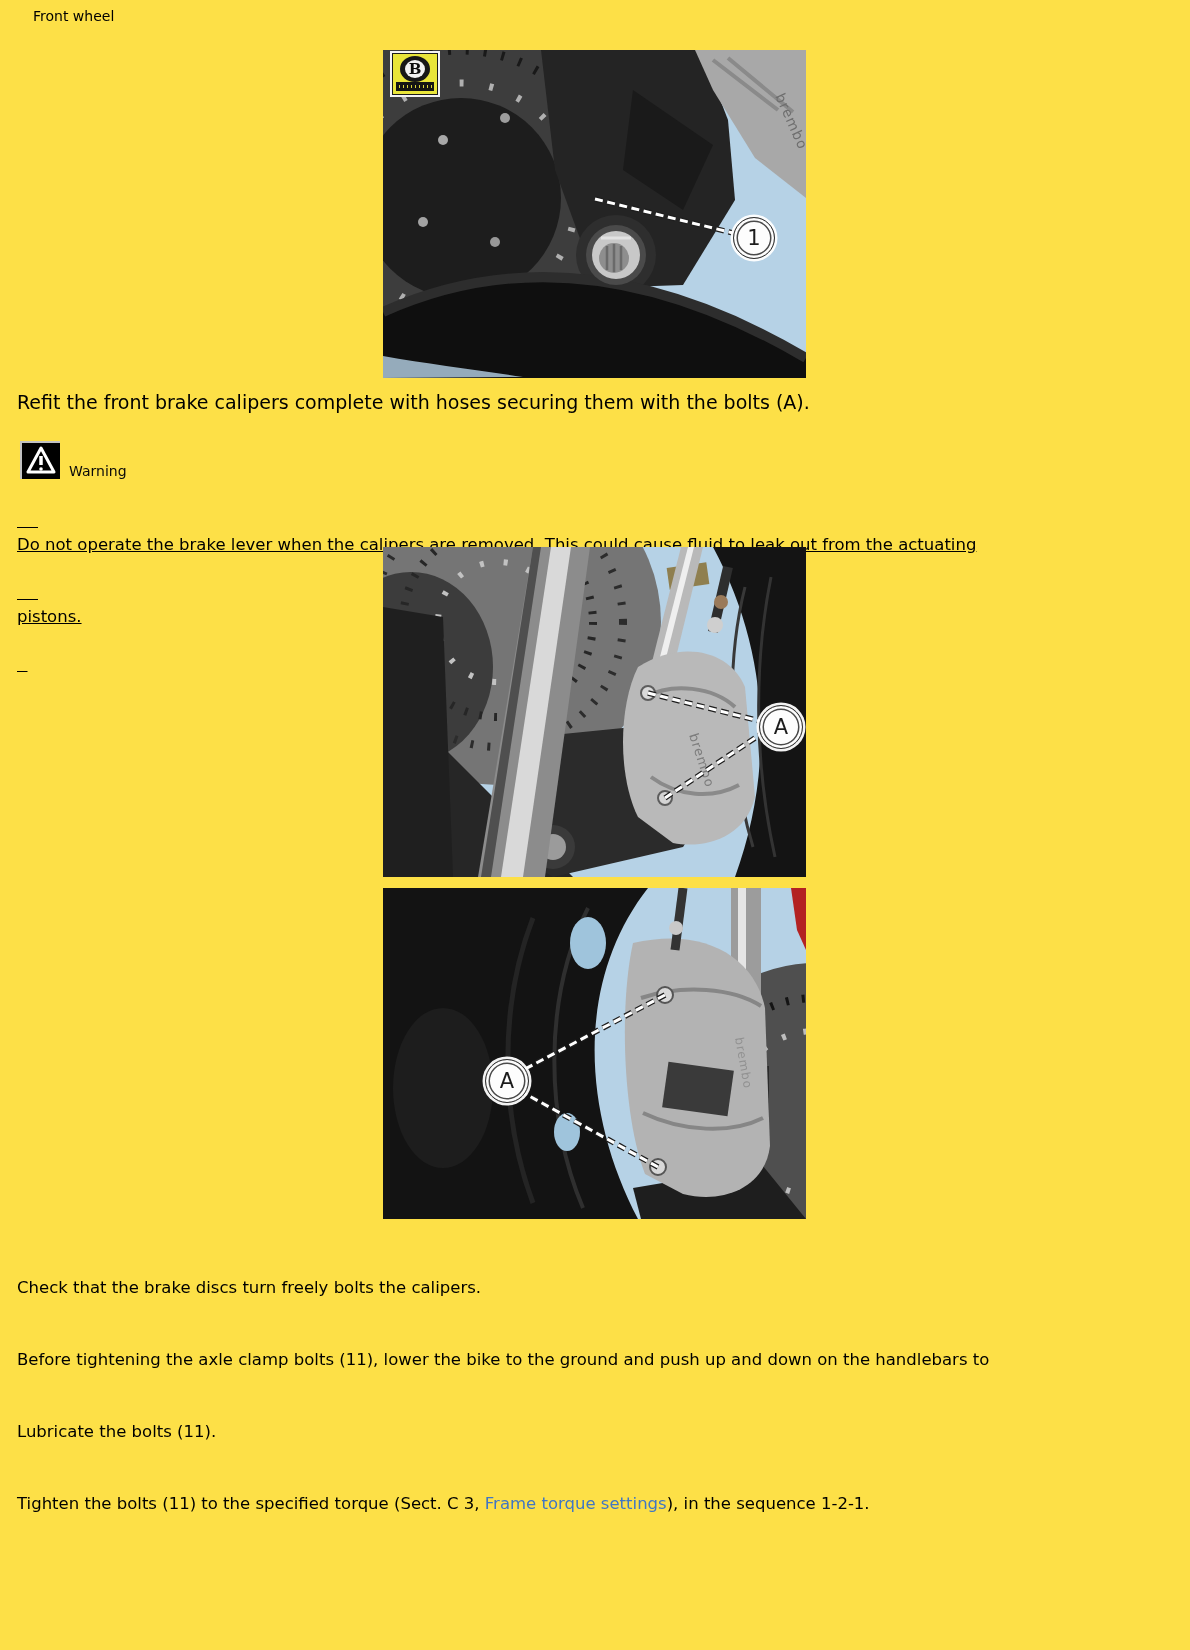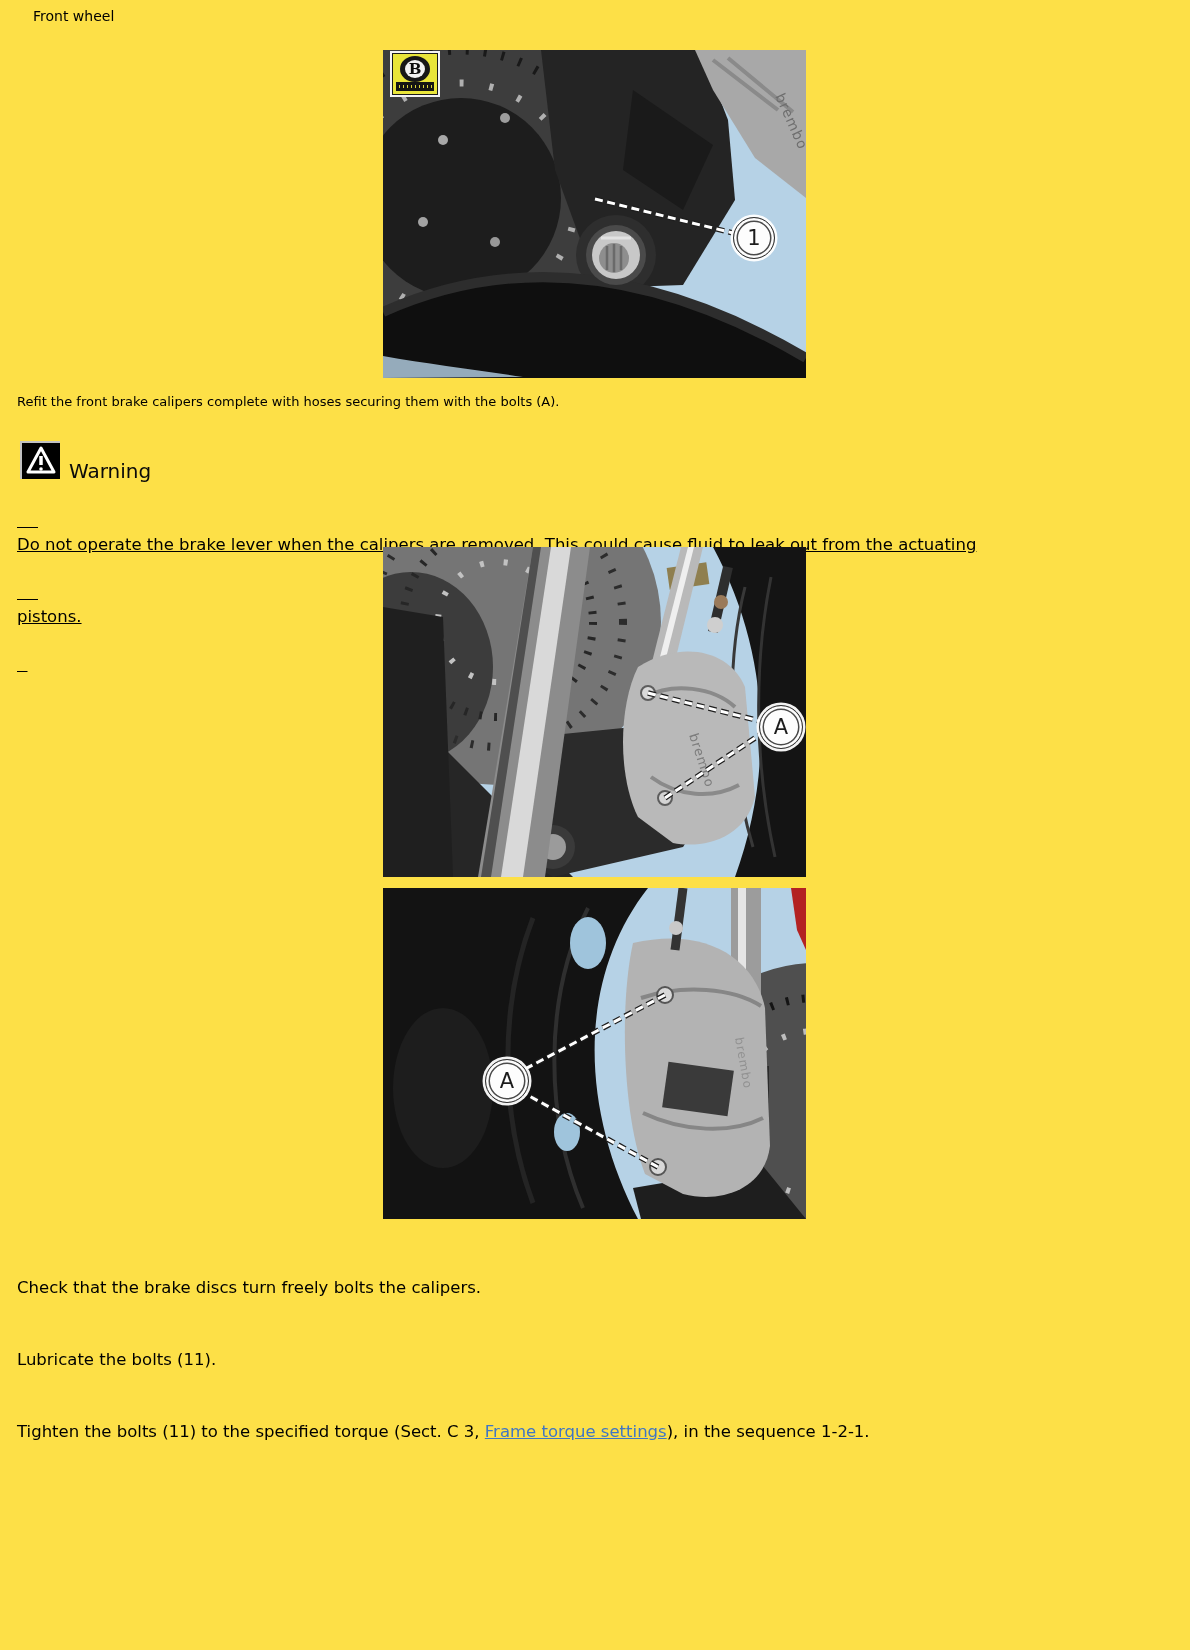--- a/index.html
+++ b/index.html
@@ -1,24 +1,24 @@
 <!DOCTYPE html>
 <html><head>
 <meta charset="utf-8">
 <style>
   html,body{margin:0;padding:0;background:#fff;}
   .page{position:relative;width:1190px;height:1650px;background:#fde047;overflow:hidden;
         font-family:"DejaVu Sans","Liberation Sans",sans-serif;color:#000;}
   .page-title{position:absolute;left:33px;top:8px;font-size:14px;color:#000;}
-  .bodyline{position:absolute;left:17px;font-size:13px;line-height:24px;white-space:pre;color:#000;}
+  .bodyline{position:absolute;left:17px;font-size:19px;line-height:24px;white-space:pre;color:#000;}
   .tblock{position:absolute;left:17px;font-size:16.5px;line-height:24px;white-space:pre;color:#000;}
   .tblock .tline{height:24px;}
-  .warn-label{position:absolute;left:69px;top:459px;font-size:20px;line-height:24px;color:#0a0a0a;}
+  .warn-label{position:absolute;left:69px;top:459px;font-size:14px;line-height:24px;color:#0a0a0a;}
   .warn-icon{position:absolute;left:20px;top:441px;width:38px;height:36px;border-left:2px solid #c2c2c2;border-top:2px solid #c2c2c2;box-sizing:content-box;}
-  .link{color:#4076c4;text-decoration:underline;cursor:pointer;}
+  .link{color:#4076c4;cursor:pointer;}
   figure.photo{position:absolute;margin:0;padding:0;overflow:hidden;}
   figure.photo svg{display:block;}
   .callout{position:absolute;border-radius:50%;background:#fdfdfd;display:flex;align-items:center;justify-content:center;
            color:#1c1c1c;border:1.5px solid #2e2e2e;
            box-shadow:0 0 0 2.5px rgba(255,255,255,.95), inset 0 0 0 2.5px #fdfdfd, inset 0 0 0 4px #4a4a4a;
            font-size:21px;font-weight:400;}
   .badge{position:absolute;left:9px;top:3px;width:44px;height:40px;background:#e9e53a;border:1px solid #1a1a1a;
          outline:2px solid #f4f4f4;text-align:center;}
   .badge-rosette{position:absolute;left:7px;top:2px;width:30px;height:26px;border-radius:50%;background:#171717;
                  display:flex;align-items:center;justify-content:center;}
@@ -192,17 +192,18 @@
         <line x1="282" y1="107" x2="142" y2="181" class="leader-over"></line>
         <line x1="275" y1="279" x2="139" y2="204" class="leader-under"></line>
         <line x1="275" y1="279" x2="139" y2="204" class="leader-over"></line>
       </g>
     </svg>
     <div class="callout" style="left:102px;top:171px;width:42px;height:42px;">A</div>
   </figure>
 
   <div class="tblock" style="top:1228px;">
     <div class="tline">Check that the brake discs turn freely bolts the calipers.</div>
+    <div class="tline">Before tightening the axle clamp bolts (11), lower the bike to the ground and push up and down on the handlebars to</div>
     <div class="tline">Lubricate the bolts (11).</div>
     <div class="tline"><span>Tighten the bolts (11) to the specified torque (Sect. C 3, </span><a class="link">Frame torque settings</a><span>), in the sequence 1-2-1.</span></div>
   </div>
 
 </div>
 
 </body></html>

